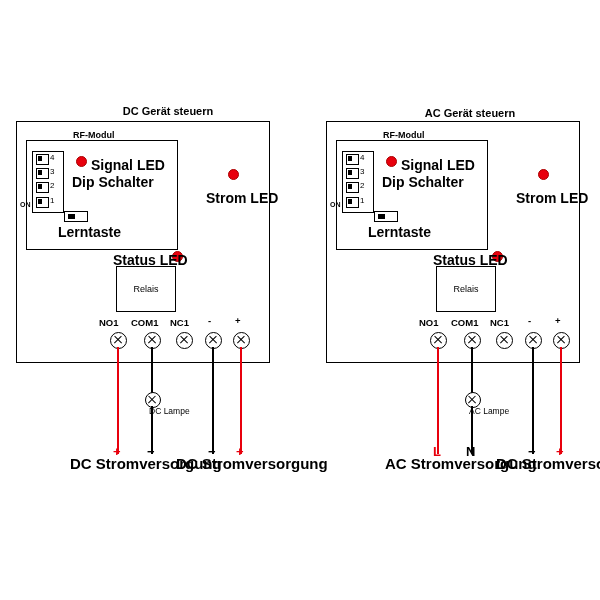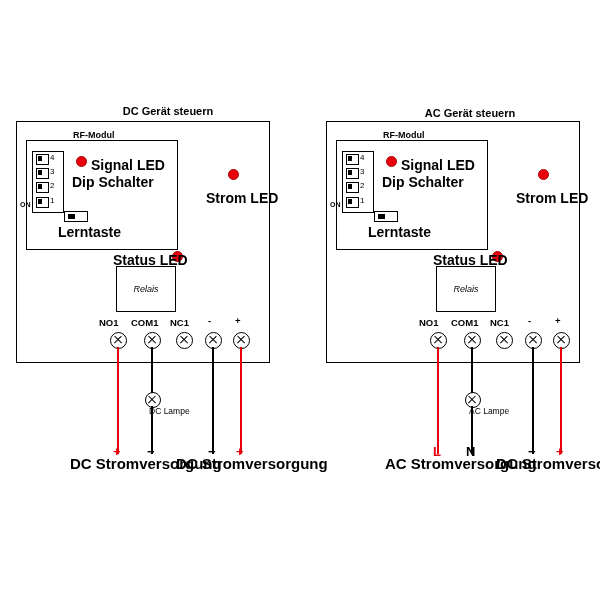--- a/index.html
+++ b/index.html
@@ -19,21 +19,21 @@
   .onlabel{position:absolute;font-size:7px;font-weight:bold;}
 
   .led{position:absolute;width:9px;height:9px;border-radius:50%;background:#e8000d;border:1px solid #a00;}
   .smalltxt{position:absolute;font-size:14px;font-weight:bold;white-space:nowrap;}
   .smalltxt.reg{font-weight:bold;}
 
   .learnbtn{position:absolute;width:22px;height:9px;border:1.5px solid #000;background:#fff;}
   .learnbtn span{position:absolute;left:3px;top:1.5px;width:7px;height:5px;background:#000;display:block;}
 
   .relay{position:absolute;border:1.5px solid #000;background:#fff;}
-  .relay span{position:absolute;left:0;right:0;top:50%;transform:translateY(-50%);text-align:center;font-size:9px;font-style:italic;}
+  .relay span{position:absolute;left:0;right:0;top:50%;transform:translateY(-50%);text-align:center;font-size:9px;}
 
   .term{position:absolute;width:15px;height:15px;border-radius:50%;border:1.5px solid #000;background:#fff;}
   .term:before,.term:after{content:"";position:absolute;background:#000;}
   .term:before{left:1.5px;top:6px;width:10px;height:1.4px;transform:rotate(45deg);}
   .term:after{left:1.5px;top:6px;width:10px;height:1.4px;transform:rotate(-45deg);}
 
   .tlabel{position:absolute;font-size:9.5px;font-weight:bold;white-space:nowrap;}
 
   .wire{position:absolute;width:1.6px;background:#000;}
   .wire.red{background:#e8000d;width:1.8px;}

